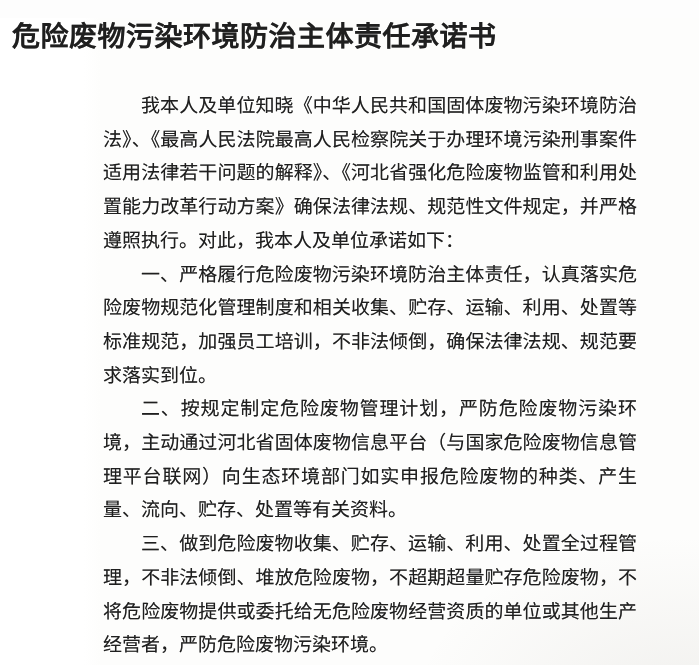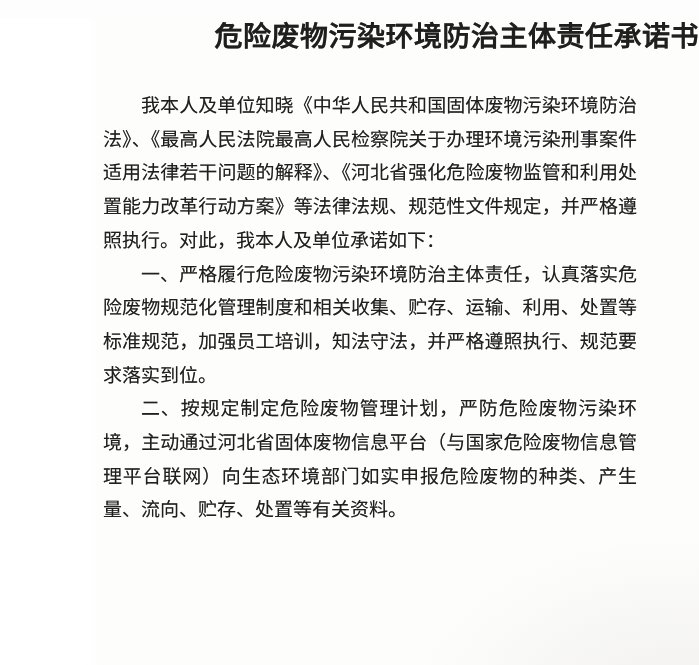--- a/index.html
+++ b/index.html
@@ -20,21 +20,21 @@
     box-sizing: border-box;
     
     background:
       radial-gradient(440px 280px at 98% 104%, rgba(118,110,92,0.09), rgba(118,110,92,0) 62%),
       linear-gradient(to right, #ffffff 0px, #ffffff 84px, var(--paper, #fdfdfc) 100px),
       var(--paper, #fdfdfc);
   }
   .doc-title {
     margin: 18px 0 0 12px;
     padding: 0;
-    text-align: right;
+    text-align: left;
     font-size: 28px;
     line-height: 38px;
     font-weight: 700;
     letter-spacing: 0.5px;
     color: var(--ink, #1c1c1c);
     text-shadow: 0 0 0.6px rgba(20,20,20,0.55);
   }
   .doc-body {
     margin: 33px 62px 0 103px; 
     width: 534px;
@@ -50,17 +50,18 @@
     text-indent: 2em;
   }
 </style>
 </head>
 <body>
 
 <div class="page">
   <h1 class="doc-title">危险废物污染环境防治主体责任承诺书</h1>
 
   <div class="doc-body">
-    <p>我本人及单位知晓《中华人民共和国固体废物污染环境防治法》、《最高人民法院最高人民检察院关于办理环境污染刑事案件适用法律若干问题的解释》、《河北省强化危险废物监管和利用处置能力改革行动方案》等法律法规、规范性文件规定，并严格遵照执行。对此，我本人及单位承诺如下：</p>
-    <p>一、严格履行危险废物污染环境防治主体责任，认真落实危险废物规范化管理制度和相关收集、贮存、运输、利用、处置等标准规范，加强员工培训，知法守法，并严格遵照执行、规范要求落实到位。</p>
+    <p>我本人及单位知晓《中华人民共和国固体废物污染环境防治法》、《最高人民法院最高人民检察院关于办理环境污染刑事案件适用法律若干问题的解释》、《河北省强化危险废物监管和利用处置能力改革行动方案》确保法律法规、规范性文件规定，并严格遵照执行。对此，我本人及单位承诺如下：</p>
+    <p>一、严格履行危险废物污染环境防治主体责任，认真落实危险废物规范化管理制度和相关收集、贮存、运输、利用、处置等标准规范，加强员工培训，不非法倾倒，确保法律法规、规范要求落实到位。</p>
     <p>二、按规定制定危险废物管理计划，严防危险废物污染环境，主动通过河北省固体废物信息平台（与国家危险废物信息管理平台联网）向生态环境部门如实申报危险废物的种类、产生量、流向、贮存、处置等有关资料。</p>
+    <p>三、做到危险废物收集、贮存、运输、利用、处置全过程管理，不非法倾倒、堆放危险废物，不超期超量贮存危险废物，不将危险废物提供或委托给无危险废物经营资质的单位或其他生产经营者，严防危险废物污染环境。</p>
   </div>
 </div>
 
 </body></html>

